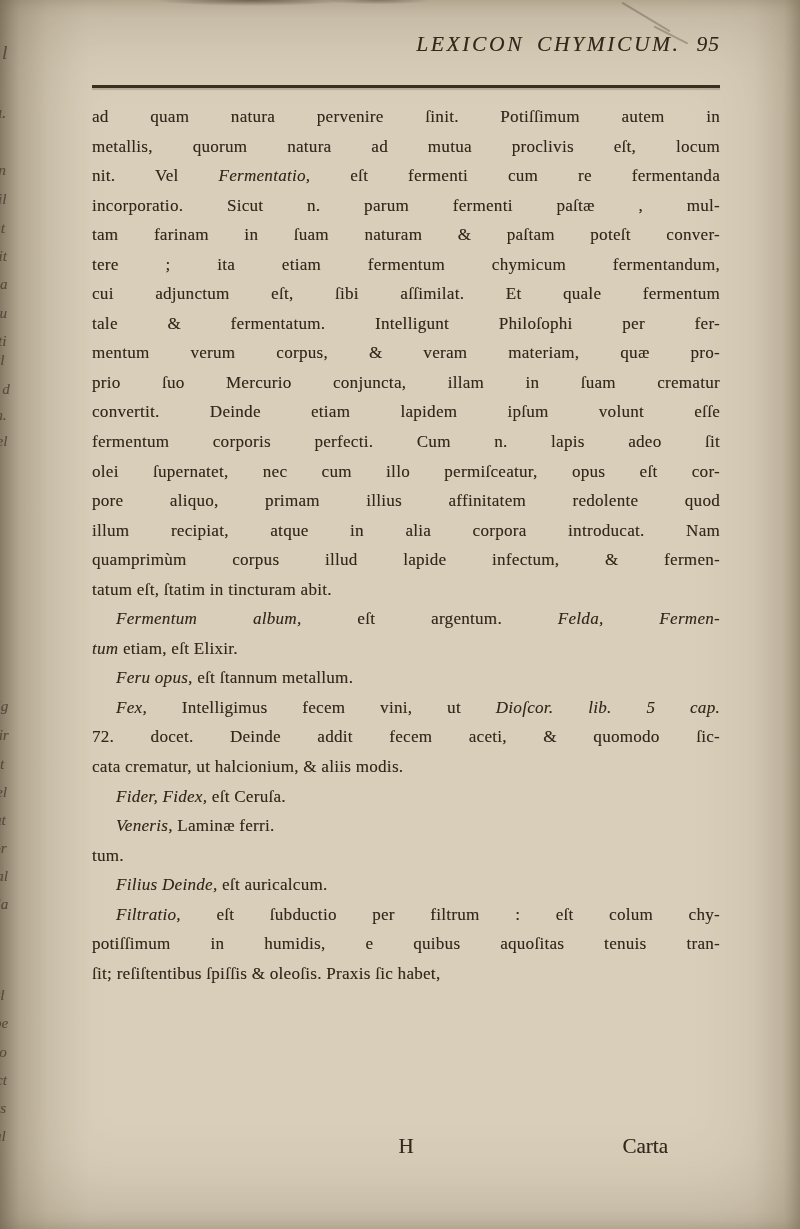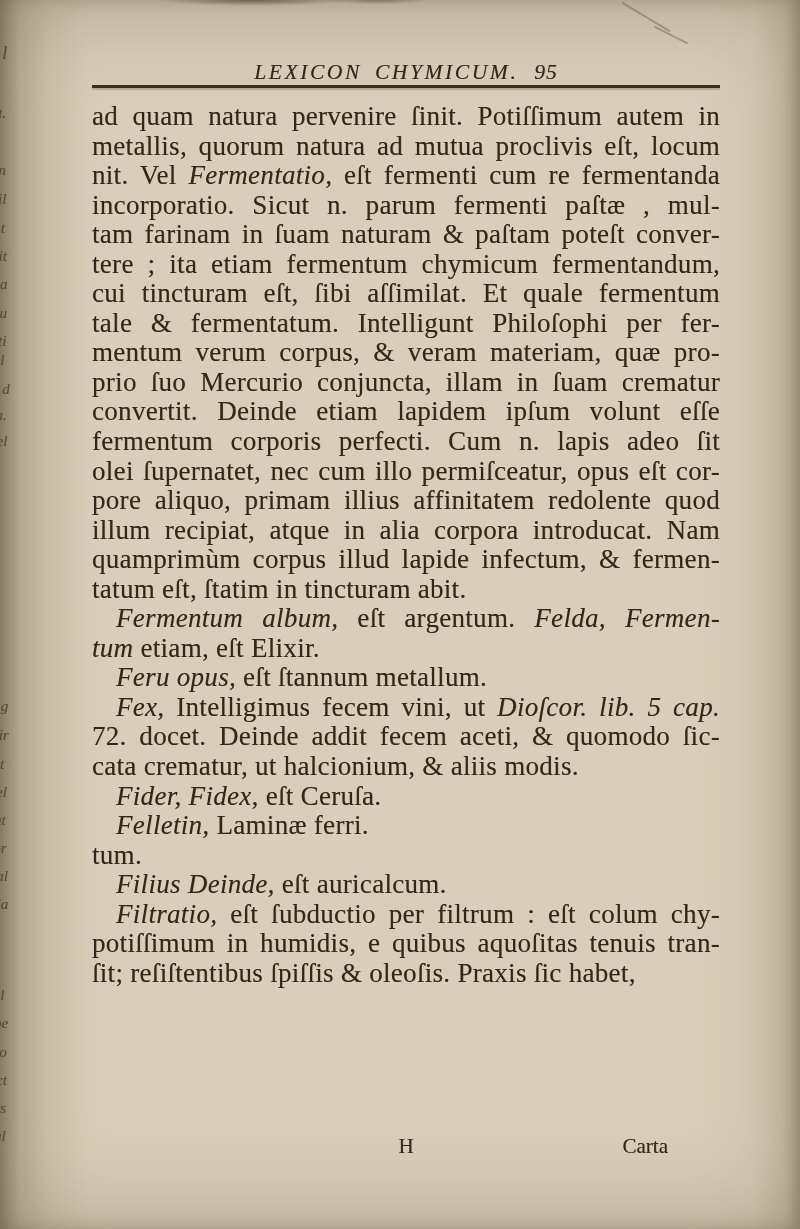--- a/index.html
+++ b/index.html
@@ -29,37 +29,37 @@
   }
   .edge-right {
     position: absolute; right: 0; top: 0; width: 46px; height: 100%;
     background: linear-gradient(270deg, rgba(96,82,58,0.30) 0px, rgba(120,105,78,0.12) 16px, rgba(120,105,78,0) 46px);
   }
   .artifact { position: absolute; background: rgba(72,59,40,0.32); border-radius: 1px; }
   .artifact.a1 { left: 618px; top: 16px; width: 56px; height: 2px; transform: rotate(31deg); }
   .artifact.a2 { left: 652px; top: 34px; width: 38px; height: 1.5px; transform: rotate(27deg); }
 
   .header-line {
-    position: absolute; left: 92px; top: 60px; width: 628px;
-    text-align: center; font-style: italic;
+    position: absolute; left: 92px; top: 32px; width: 628px;
+    text-align: right; font-style: italic;
     font-size: 21.5px; letter-spacing: 2.6px; word-spacing: 5px;
     text-shadow: 0.3px 0.3px 0.6px rgba(51,38,26,0.4);
     white-space: nowrap;
   }
   .header-line .pgnum { margin-left: 16px; letter-spacing: 1px; }
   .header-rule {
     position: absolute; left: 92px; top: 85px; width: 628px; height: 2.5px;
     background: #3c2e1f;
     box-shadow: 0 2px 1px rgba(60,46,31,0.22);
   }
 
   .body-text { position: absolute; left: 92px; top: 102px; width: 628px; }
   .line {
     height: 29.55px; line-height: 29.55px;
-    font-size: 27px; letter-spacing: 0.3px;
+    font-size: 17px; letter-spacing: 0.3px;
     white-space: normal;
     text-shadow: 0.3px 0.3px 0.5px rgba(51,38,26,0.35);
   }
   .line.just { text-align: justify; text-align-last: justify; }
   .line.ind  { text-indent: 24px; }
   .it { font-style: italic; }
 
   .footer-line { position: absolute; left: 92px; top: 1131px; width: 628px; height: 30px;
     font-size: 21px; line-height: 30px; text-shadow: 0.3px 0.3px 0.5px rgba(51,38,26,0.35); }
   .sig { position: absolute; left: 50%; transform: translateX(-50%); }
@@ -119,39 +119,39 @@
 
   <div class="header-rule"></div>
 
   <div class="body-text">
       <div class="line just"><span class="rm">ad quam natura pervenire ſinit. Potiſſimum autem in</span></div>
       <div class="line just"><span class="rm">metallis, quorum natura ad mutua proclivis eſt, locum</span></div>
       <div class="line just"><span class="rm">nit. Vel </span><span class="it">Fermentatio,</span><span class="rm"> eſt fermenti cum re fermentanda</span></div>
       <div class="line just"><span class="rm">incorporatio. Sicut n. parum fermenti paſtæ , mul-</span></div>
       <div class="line just"><span class="rm">tam farinam in ſuam naturam &amp; paſtam poteſt conver-</span></div>
       <div class="line just"><span class="rm">tere ; ita etiam fermentum chymicum fermentandum,</span></div>
-      <div class="line just"><span class="rm">cui tincturam eſt, ſibi aſſimilat. Et quale fermentum</span></div>
+      <div class="line just"><span class="rm">cui adjunctum eſt, ſibi aſſimilat. Et quale fermentum</span></div>
       <div class="line just"><span class="rm">tale &amp; fermentatum. Intelligunt Philoſophi per fer-</span></div>
       <div class="line just"><span class="rm">mentum verum corpus, &amp; veram materiam, quæ pro-</span></div>
       <div class="line just"><span class="rm">prio ſuo Mercurio conjuncta, illam in ſuam crematur</span></div>
       <div class="line just"><span class="rm">convertit. Deinde etiam lapidem ipſum volunt eſſe</span></div>
       <div class="line just"><span class="rm">fermentum corporis perfecti. Cum n. lapis adeo ſit</span></div>
       <div class="line just"><span class="rm">olei ſupernatet, nec cum illo permiſceatur, opus eſt cor-</span></div>
       <div class="line just"><span class="rm">pore aliquo, primam illius affinitatem redolente quod</span></div>
       <div class="line just"><span class="rm">illum recipiat, atque in alia corpora introducat. Nam</span></div>
       <div class="line just"><span class="rm">quamprimùm corpus illud lapide infectum, &amp; fermen-</span></div>
       <div class="line"><span class="rm">tatum eſt, ſtatim in tincturam abit.</span></div>
       <div class="line just ind"><span class="it">Fermentum album,</span><span class="rm"> eſt argentum. </span><span class="it">Felda, Fermen-</span></div>
       <div class="line"><span class="it">tum</span><span class="rm"> etiam, eſt Elixir.</span></div>
       <div class="line ind"><span class="it">Feru opus,</span><span class="rm"> eſt ſtannum metallum.</span></div>
       <div class="line just ind"><span class="it">Fex,</span><span class="rm"> Intelligimus fecem vini, ut </span><span class="it">Dioſcor. lib. 5 cap.</span></div>
       <div class="line just"><span class="rm">72. docet. Deinde addit fecem aceti, &amp; quomodo ſic-</span></div>
       <div class="line"><span class="rm">cata crematur, ut halcionium, &amp; aliis modis.</span></div>
       <div class="line ind"><span class="it">Fider, Fidex,</span><span class="rm"> eſt Ceruſa.</span></div>
-      <div class="line ind"><span class="it">Felletin,</span><span class="rm"> Laminæ ferri.</span></div>
+      <div class="line ind"><span class="it">Veneris,</span><span class="rm"> Laminæ ferri.</span></div>
       <div class="line"><span class="rm">tum.</span></div>
       <div class="line ind"><span class="it">Filius Deinde,</span><span class="rm"> eſt auricalcum.</span></div>
       <div class="line just ind"><span class="it">Filtratio,</span><span class="rm"> eſt ſubductio per filtrum : eſt colum chy-</span></div>
       <div class="line just"><span class="rm">potiſſimum in humidis, e quibus aquoſitas tenuis tran-</span></div>
       <div class="line"><span class="rm">ſit; reſiſtentibus ſpiſſis &amp; oleoſis. Praxis ſic habet,</span></div>
     </div>
 
   <div class="footer-line">
     <span class="sig">H</span>
     <span class="catchword">Carta</span>

